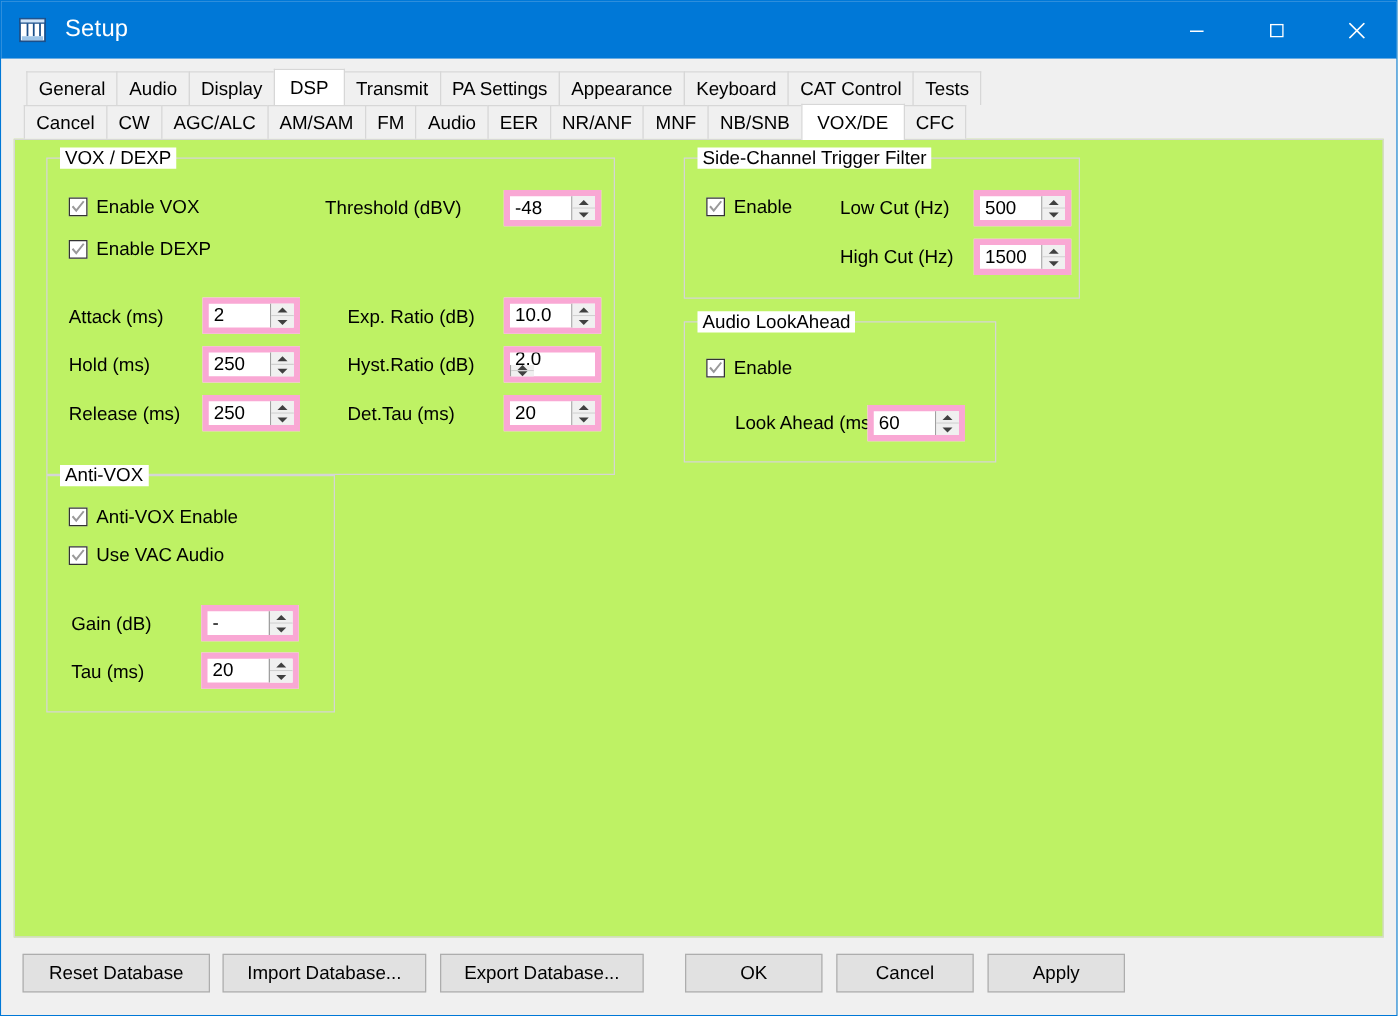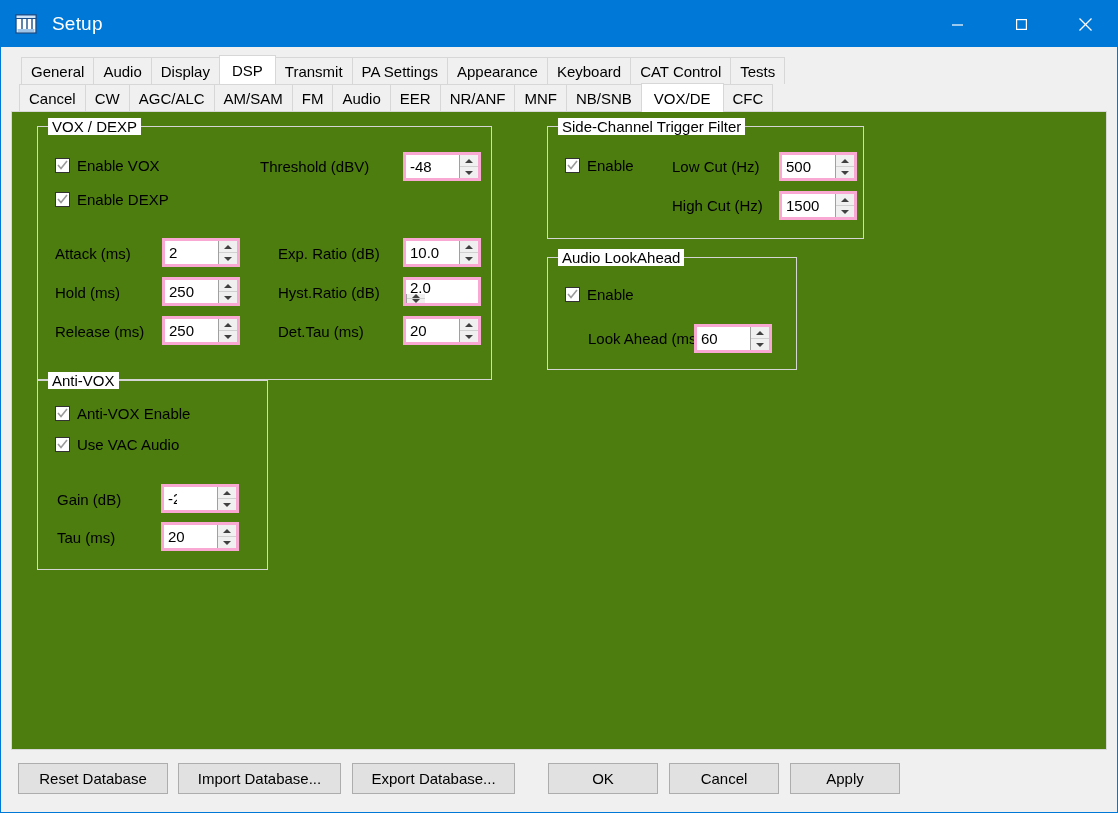--- a/index.html
+++ b/index.html
@@ -114,21 +114,21 @@
     border-color: #d7d7d7;
     height: 30px;
     z-index: 4;
     margin-bottom: -1px;
     padding: 0 12px;
   }
   .tabrow.row2 .tab { height: 25px; }
   .tabrow.row2 .tab.selected { height: 29px; }
 
   .tab-panel {
-    background: #4d7c0f;
+    background: #bef264;
     border: 1px solid #d7d7d7;
     flex: 1 1 auto;
     position: relative;
     z-index: 1;
     box-sizing: border-box;
     min-height: 0;
   }
   .tab-panel-inner {
     position: absolute;
     left: 0; top: 0; right: 0; bottom: 0;
@@ -177,21 +177,21 @@
   .chk .box svg {
     position: absolute;
     left: 1px; top: 1px;
   }
   .chk .ctext { font-size: 15px; color: #000; }
 
   .spin {
     position: absolute;
     height: 29px;
     box-sizing: border-box;
-    border: 3px solid #f9a8d4;
+    border: 5px solid #f9a8d4;
     background: #ffffff;
     display: flex;
     align-items: stretch;
   }
   .spin .val {
     flex: 1 1 auto;
     font-size: 15px;
     color: #000;
     display: flex;
     align-items: center;

